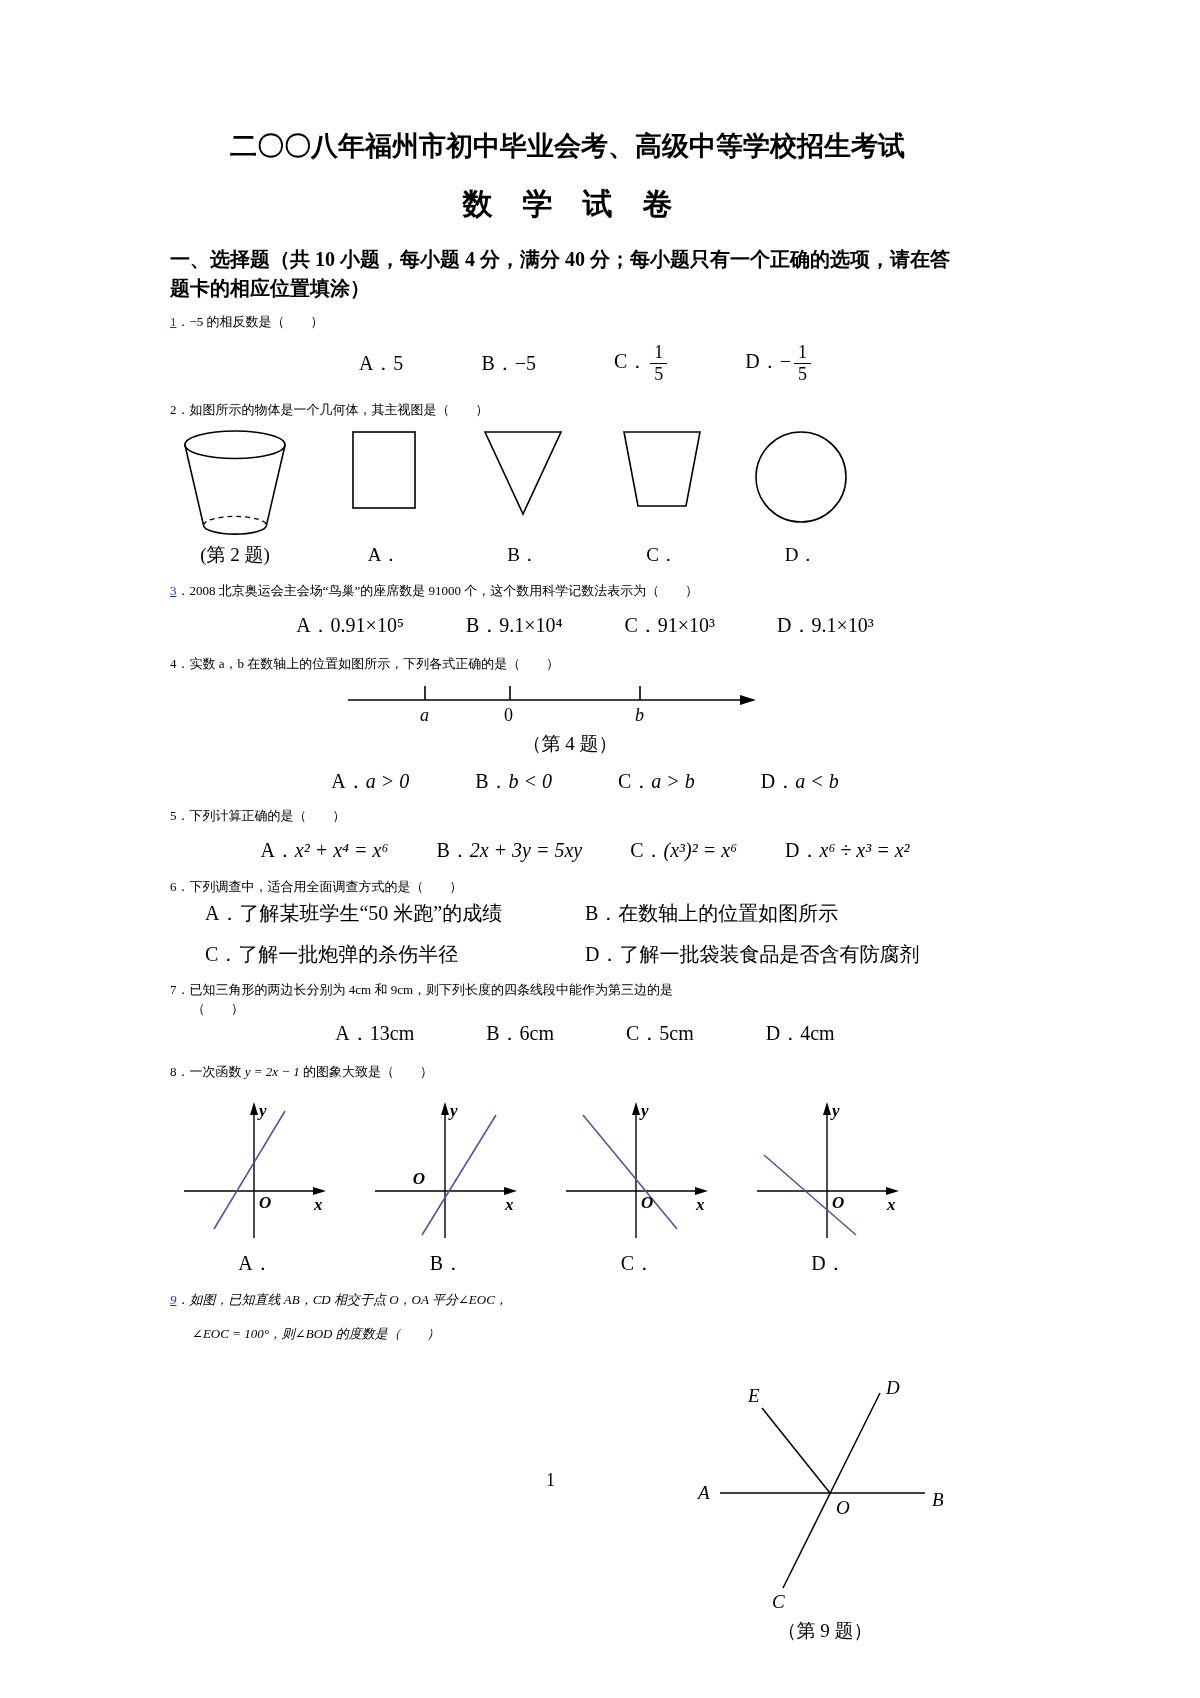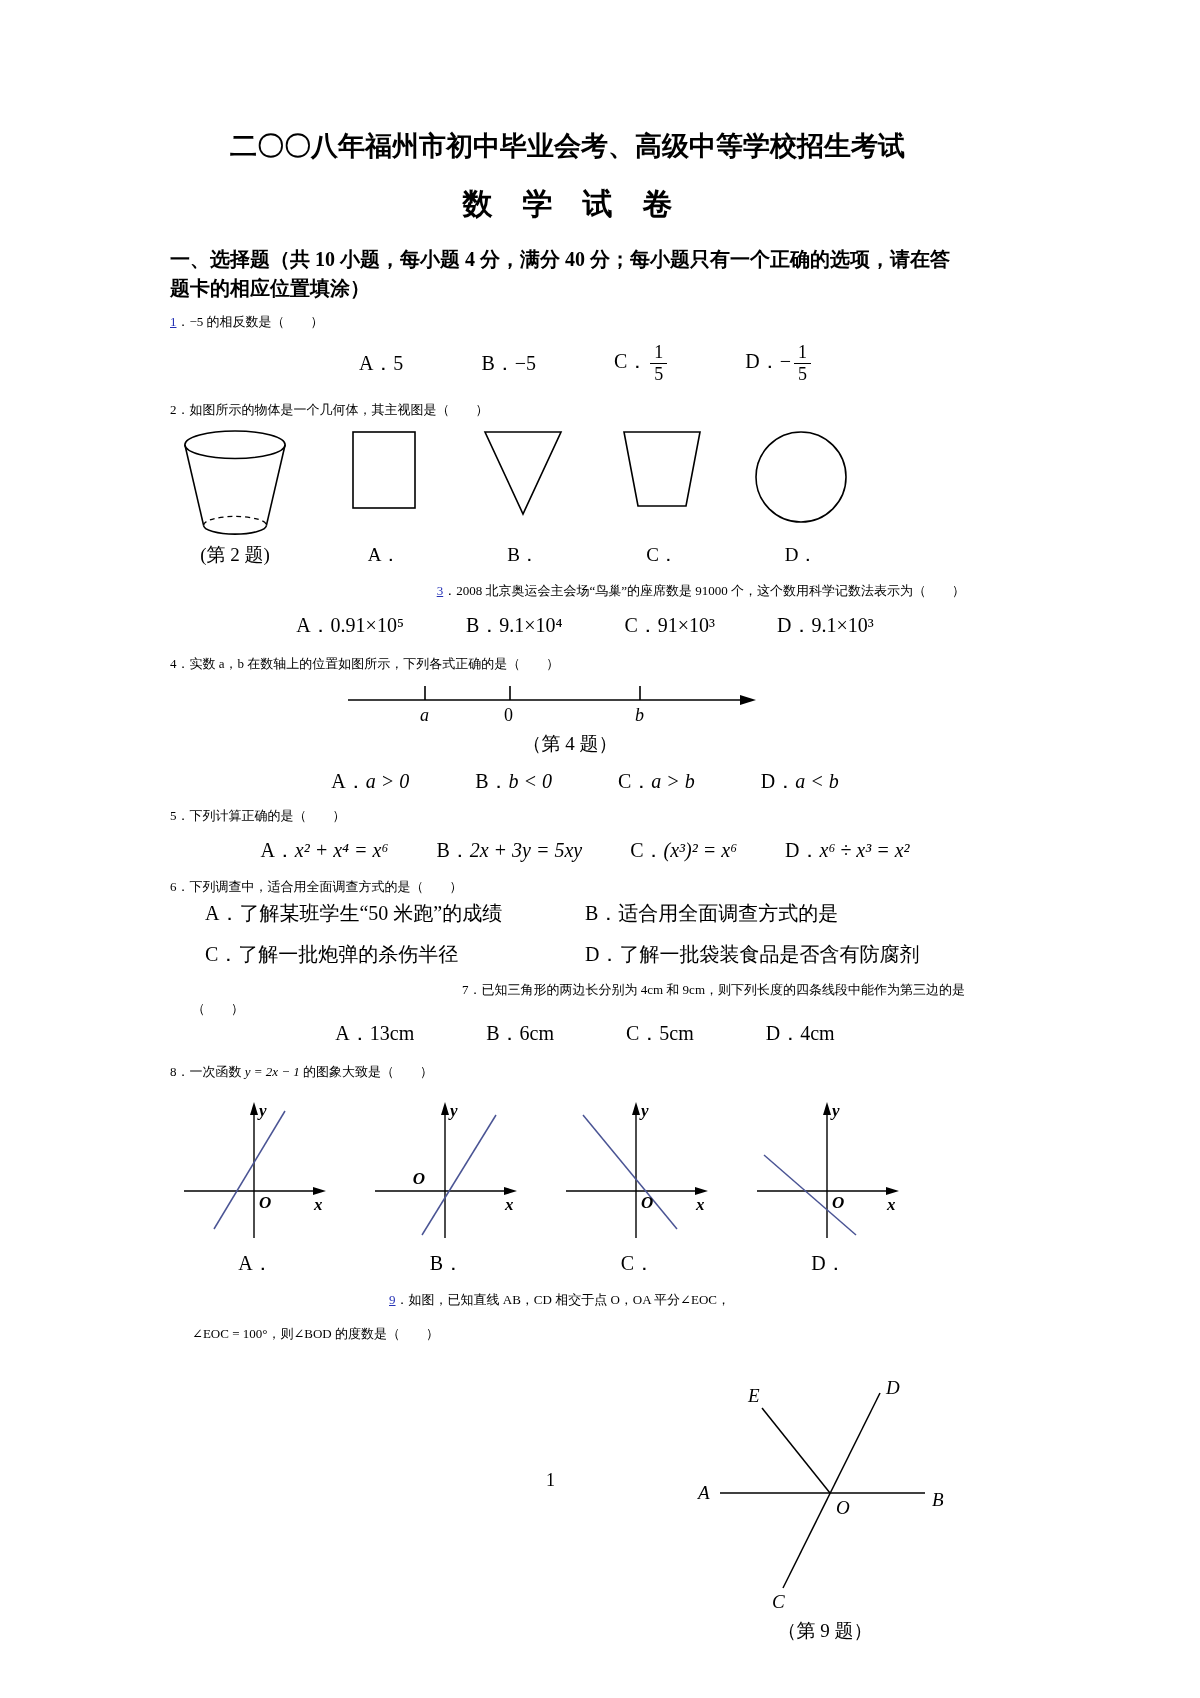--- a/index.html
+++ b/index.html
@@ -9,21 +9,21 @@
     font-family:"Liberation Serif","DejaVu Serif",serif;
     color:#000;
   }
   .content { position:absolute; left:170px; top:128px; width:795px; }
 
   .title   { text-align:center; font-size:27px; font-weight:bold; line-height:1.4; }
   .subtitle{ text-align:center; font-size:30px; font-weight:bold; margin-top:16px; line-height:1.45; }
   .section-header { font-size:20px; font-weight:bold; margin-top:20px; line-height:1.45; }
 
   .stem { font-size:13px; line-height:1.45; }
-  .one-line { white-space:nowrap;text-align:right; }
+  .one-line { white-space:nowrap; }
   .qnum { color:#000; }
   .qlink { color:var(--link-color,#2431b5); text-decoration:underline; cursor:pointer; }
   .math { font-style:italic; }
 
   .opts { display:flex; margin-left:35px; font-size:20px; line-height:1.4;justify-content:center; }
   .opts .opt { white-space:nowrap; }
   .opts-q1 { gap:78px; align-items:center; margin-top:4px; min-height:54px; }
   .opts-q3 { gap:62px; margin-top:10px; }
   .opts-q4 { gap:66px; margin-top:12px; }
   .opts-q5 { gap:48px; margin-top:10px; }
@@ -54,21 +54,21 @@
   .graph-col { display:flex; flex-direction:column; align-items:center; }
   .graph-col .cap { font-size:20px; margin-top:2px; }
   .gline { stroke:var(--graph-line,#4a5494); stroke-width:1.5; }
   .axis-label { font-style:italic; font-weight:bold; font-size:17px;
                 font-family:"Liberation Serif","DejaVu Serif",serif; }
   .nl-var { font-style:italic; font-size:18px; }
   .nl-num { font-size:18px; }
   .fig-label { font-style:italic; font-size:19px;
                font-family:"Liberation Serif","DejaVu Serif",serif; }
 
-  .q9-text { width:560px; }
+  .q9-text { width:560px;font-style:italic; }
   .q9-line2 { margin-left:22px; margin-top:16px; }
   .q9-figure { position:absolute; left:690px; top:1378px; width:270px; text-align:center; }
   .q9-figure .cap { font-size:19px; margin-top:2px; }
 
   .page-number { position:absolute; left:546px; top:1470px; font-size:18px; }
 </style>
 </head>
 <body>
 
 <div class="content">
@@ -173,21 +173,21 @@
       <span class="opt"><span>B．</span><span class="math">2x + 3y = 5xy</span></span>
       <span class="opt"><span>C．</span><span class="math">(x³)² = x⁶</span></span>
       <span class="opt"><span>D．</span><span class="math">x⁶ ÷ x³ = x²</span></span>
     </div>
   </div>
 
   <div class="q mt14">
     <p class="stem"><span class="qnum">6</span><span>．下列调查中，适合用全面调查方式的是（　　）</span></p>
     <div class="q6-opts">
       <span>A．了解某班学生“50 米跑”的成绩</span>
-      <span>B．适合用全面调查方式的是</span>
+      <span>B．在数轴上的位置如图所示</span>
       <span>C．了解一批炮弹的杀伤半径</span>
       <span>D．了解一批袋装食品是否含有防腐剂</span>
     </div>
   </div>
 
   <div class="q mt12">
     <p class="stem one-line"><span class="qnum">7</span><span>．已知三角形的两边长分别为 4cm 和 9cm，则下列长度的四条线段中能作为第三边的是</span></p>
     <p class="stem" style="margin-left:22px;">（　　）</p>
     <div class="opts opts-q7">
       <span class="opt">A．13cm</span>

